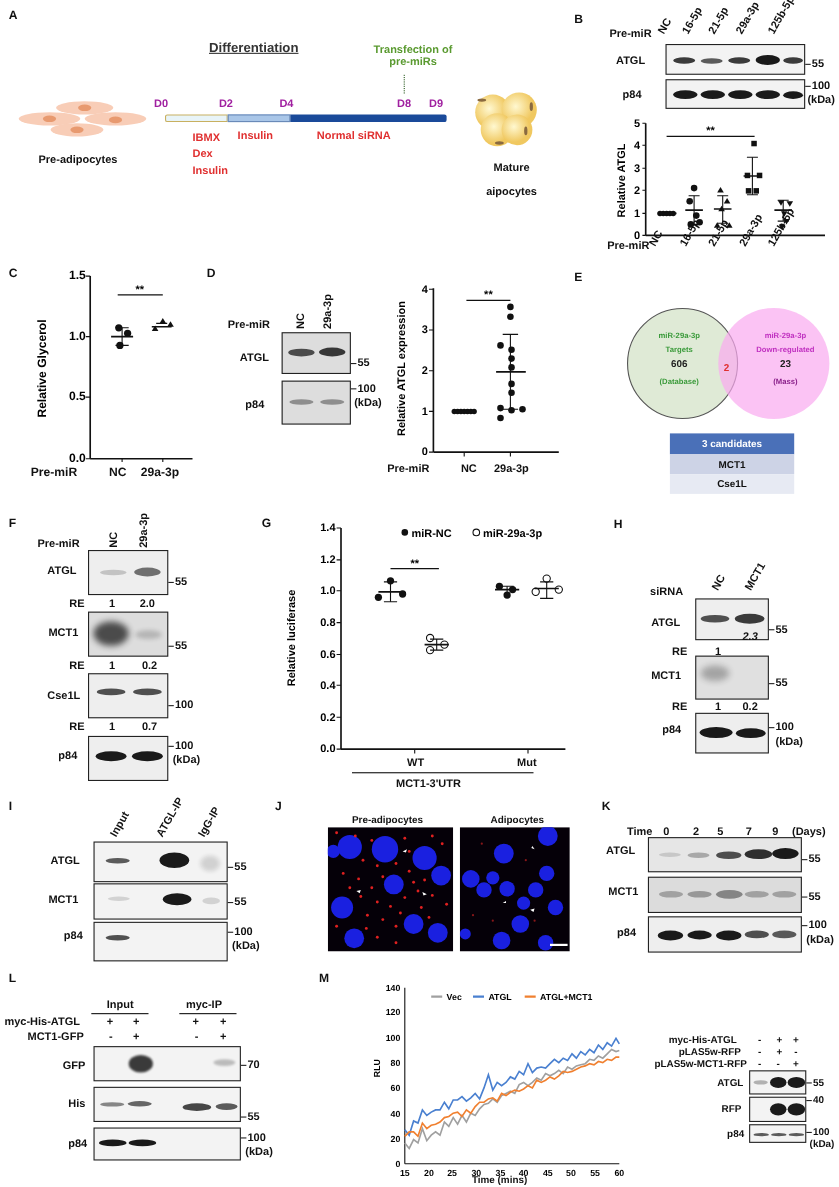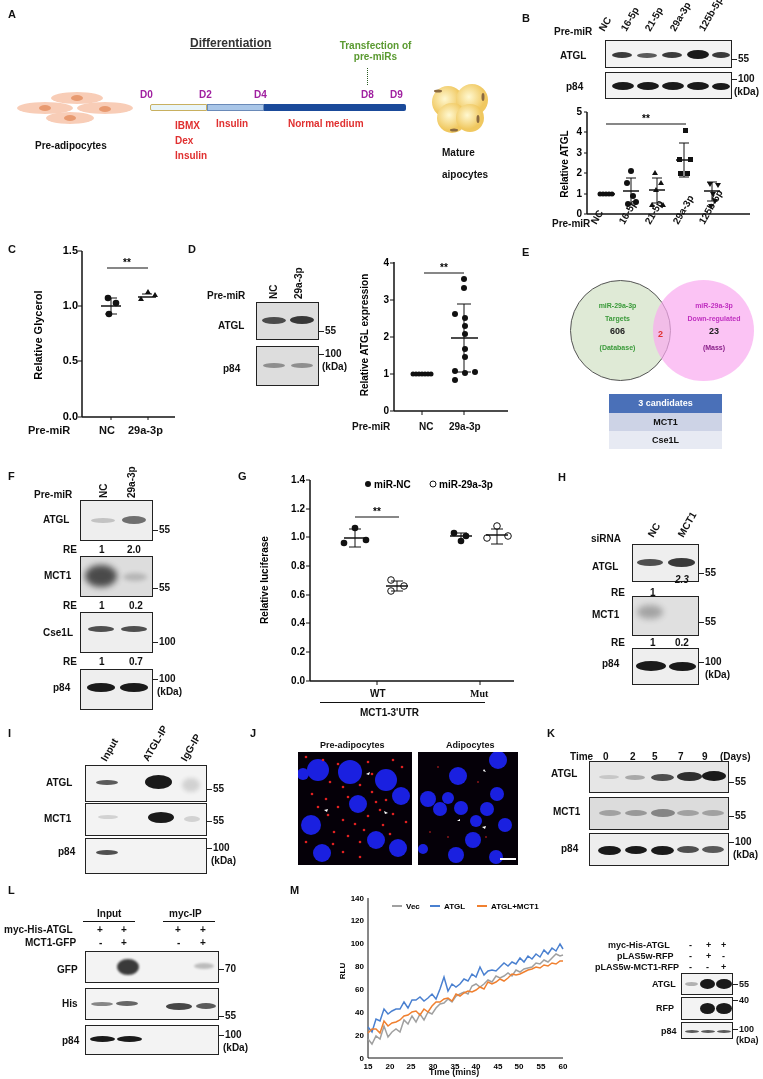--- a/index.html
+++ b/index.html
@@ -55,41 +55,41 @@
   <div class="abs" style="left:150px;top:104px;width:57px;height:7px;background:#e8f4f8;border:1px solid #c8b060;border-radius:2px 0 0 2px;"></div>
   <div class="abs" style="left:207px;top:104px;width:57px;height:7px;background:#a9c6e8;border:1px solid #6a8ab8;"></div>
   <div class="abs" style="left:264px;top:104px;width:142px;height:7px;background:#1a4a9a;border-radius:0 2px 2px 0;"></div>
 
   <div class="abs t10" style="left:175px;top:118px;color:#e03030;line-height:15px;">
     <div>IBMX</div>
     <div>Dex</div>
     <div>Insulin</div>
   </div>
   <div class="abs t10" style="left:216px;top:118px;color:#e03030;">Insulin</div>
-  <div class="abs t10" style="left:288px;top:118px;color:#e03030;">Normal medium</div>
+  <div class="abs t10" style="left:288px;top:118px;color:#e03030;">Normal siRNA</div>
 
   <svg class="abs" style="left:428px;top:82px;" width="66" height="52">
     <defs>
         <radialGradient id="fatg" cx="40%" cy="40%">
           <stop offset="0%" stop-color="#fff8d0"></stop>
           <stop offset="100%" stop-color="#f0c860"></stop>
         </radialGradient>
       </defs>
     <circle cx="20" cy="20" r="16" fill="url(#fatg)"></circle>
       <circle cx="44" cy="18" r="16" fill="url(#fatg)"></circle>
     <circle cx="24" cy="36" r="15" fill="url(#fatg)"></circle>
       <circle cx="42" cy="36" r="14" fill="url(#fatg)"></circle>
     <g fill="#8a6a40">
         <ellipse cx="10" cy="9" rx="4" ry="1.5"></ellipse>
         <ellipse cx="55" cy="15" rx="1.5" ry="4"></ellipse>
         <ellipse cx="26" cy="48" rx="4" ry="1.5"></ellipse>
         <ellipse cx="50" cy="37" rx="1.5" ry="4"></ellipse>
       </g>
   </svg>
-  <div class="abs t10" style="left:442px;top:142px;text-align:left;line-height:22px;">
+  <div class="abs t10" style="left:442px;top:142px;text-align:center;line-height:22px;">
     <div>Mature</div>
     <div>aipocytes</div>
   </div>
 </div>
 
 <div>
   <div class="plabel" style="left:522px;top:12px;">B</div>
   <div class="abs t10" style="left:554px;top:26px;">Pre-miR</div>
   <div class="rot" style="left:606px;top:22px;">NC</div>
   <div class="rot" style="left:628px;top:22px;">16-5p</div>
@@ -460,21 +460,21 @@
         <circle cx="239" cy="56" r="3.3"></circle>
         <circle cx="229" cy="68" r="3.3"></circle>
         <circle cx="250" cy="66" r="3.3"></circle>
       </g>
     <line x1="239" y1="59" x2="239" y2="74" stroke="#111"></line>
       <line x1="233" y1="59" x2="245" y2="59" stroke="#111"></line>
       <line x1="228" y1="65" x2="250" y2="65" stroke="#111" stroke-width="1.5"></line>
       <line x1="233" y1="74" x2="245" y2="74" stroke="#111"></line>
   </svg>
   <div class="abs t10" style="left:370px;top:688px;">WT</div>
-  <div class="abs t10" style="left:470px;top:688px;font-family:Liberation Serif, serif;">Mut</div>
+  <div class="abs t10" style="left:470px;top:688px;">Mut</div>
   <div class="abs" style="left:320px;top:702px;width:165px;border-top:1.5px solid #111;"></div>
   <div class="abs t10" style="left:360px;top:707px;">MCT1-3'UTR</div>
 </div>
 
 <div>
   <div class="plabel" style="left:558px;top:471px;">H</div>
   <div class="abs t10" style="left:591px;top:533px;">siRNA</div>
   <div class="rot" style="left:655px;top:528px;">NC</div>
   <div class="rot" style="left:685px;top:528px;">MCT1</div>
   <div class="abs t10" style="left:592px;top:561px;">ATGL</div>

